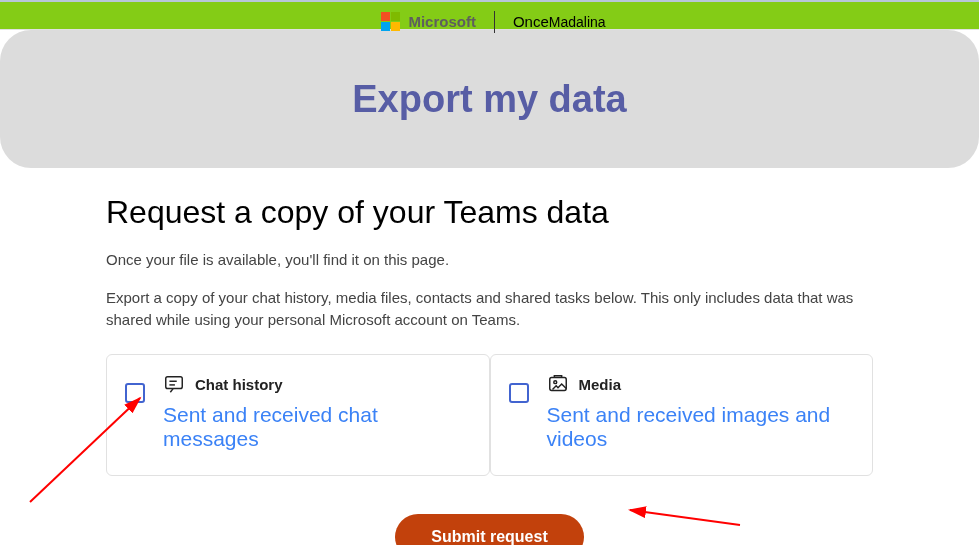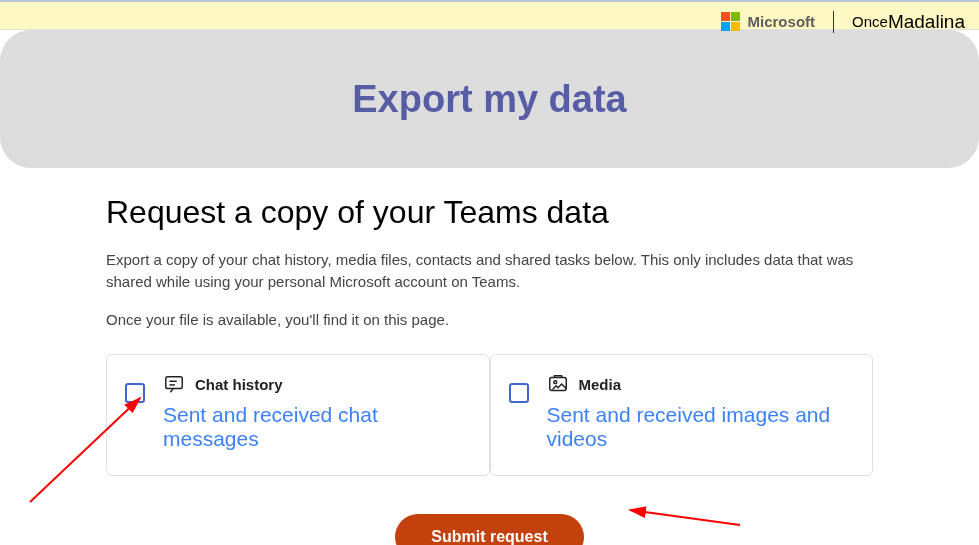--- a/index.html
+++ b/index.html
@@ -11,22 +11,22 @@
       position: relative;
       overflow: hidden;
     }
     .topbar {
       height: 30px;
       border-top: 2px solid #b8c6d9;
       border-bottom: 1px solid #e1e1e1;
       display: flex;
       align-items: center;
       padding: 12px 14px 0 22px;
-      justify-content: flex-end;
-      background: #fef9c3;
+      justify-content: center;
+      background: #84cc16;
     }
     .topbar-left {
       display: flex;
       align-items: center;
     }
     .ms-logo {
       display: grid;
       grid-template-columns: 9px 9px;
       grid-template-rows: 9px 9px;
       gap: 1px;
@@ -48,21 +48,21 @@
       background: #333;
       margin: 0 18px;
     }
     .teams-text {
       color: #000;
       font-size: 15px;
       font-weight: 400;
     }
     .user-text {
       color: #000;
-      font-size: 19px;
+      font-size: 14px;
     }
     .banner {
       background: #dcdcdc;
       height: 138px;
       display: flex;
       align-items: center;
       justify-content: center;
       border-radius: 31px;
     }
     .banner h1 {
@@ -163,22 +163,22 @@
   </div>
   <span class="user-text">Madalina</span>
 </div>
 
 <div class="banner">
   <h1>Export my data</h1>
 </div>
 
 <div class="content">
   <h2>Request a copy of your Teams data</h2>
+  <p class="desc">Once your file is available, you'll find it on this page.</p>
   <p class="desc">Export a copy of your chat history, media files, contacts and shared tasks below. This only includes data that was shared while using your personal Microsoft account on Teams.</p>
-  <p class="desc">Once your file is available, you'll find it on this page.</p>
 
   <div class="cards">
 
     <div class="card">
       <div class="chk"></div>
       <div class="card-body">
         <div class="card-head">
           <svg class="icon-svg" viewBox="0 0 24 24">
             <rect x="3" y="4" width="18" height="13" rx="2"></rect>
             <path d="M8 21l3-4"></path>

